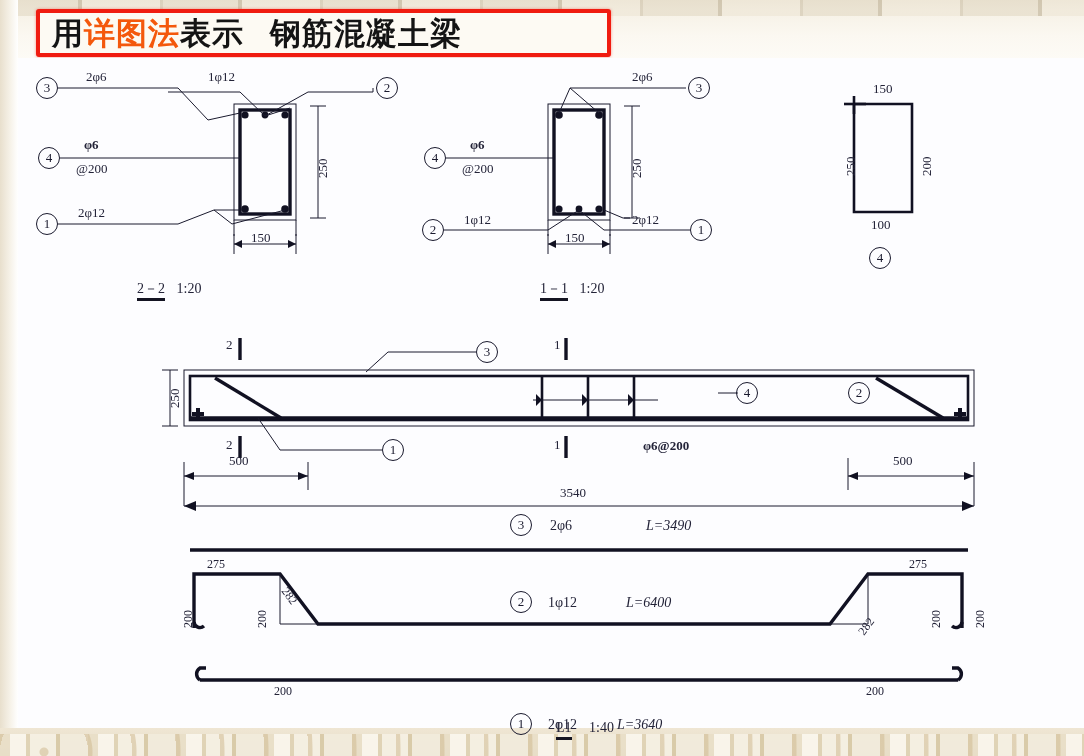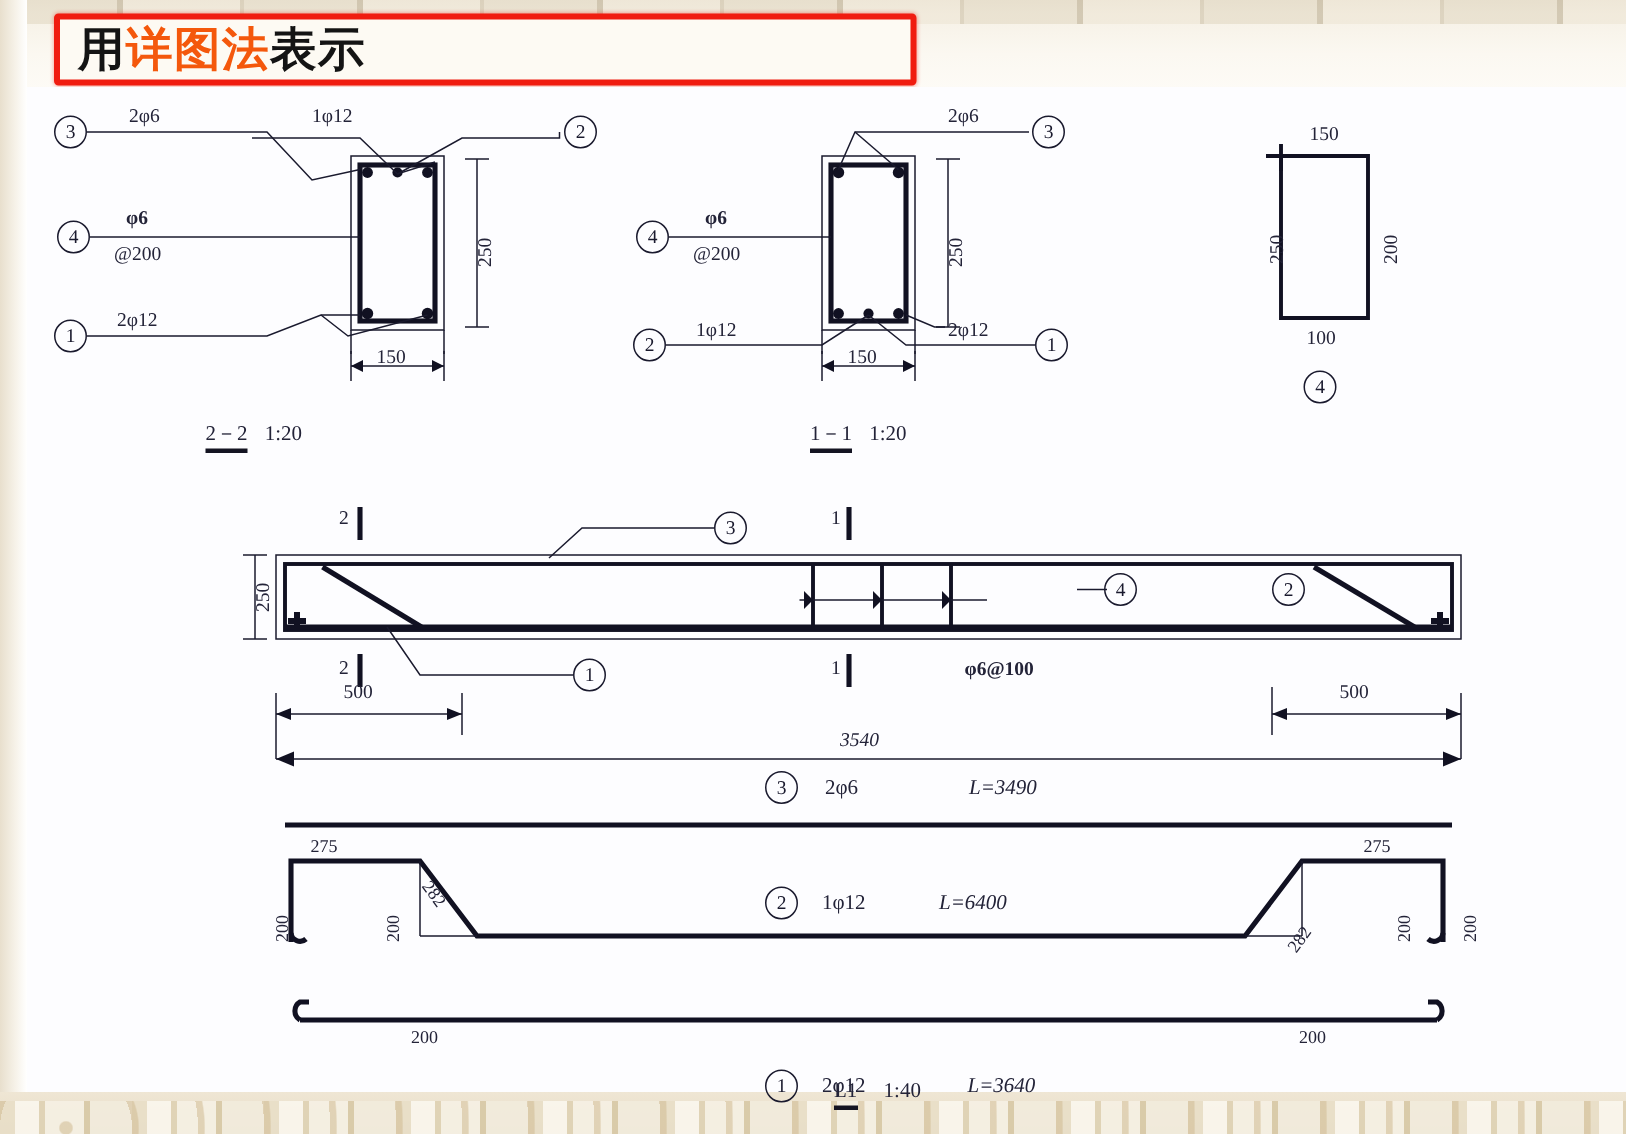--- a/index.html
+++ b/index.html
@@ -106,20 +106,21 @@
 <div id="bg-top-scallops"></div>
 <div id="bg-left-strip"></div>
 <div id="bg-bottom-band"></div>
 <div id="bg-bottom-pattern"></div>
 
 <div id="title-box">
   <span class="t-han t-dark">用</span>
   <span class="t-han t-accent">详图法</span>
   <span class="t-han t-dark">表示</span>
   <span id="title-gap"></span>
+  <span class="t-han t-dark">钢筋混凝土梁</span>
 </div>
 
 <div id="canvas">
 
   <svg style="left:0px; top:0px; width:400px; height:260px;">
 
     <rect class="s" x="216" y="46" width="62" height="116"></rect>
 
     <rect class="s3" x="222" y="52" width="50" height="104"></rect>
 
@@ -323,31 +324,31 @@
   <div class="txt" style="left:208px; top:380px;">2</div>
   <div class="txt" style="left:536px; top:280px;">1</div>
   <div class="txt" style="left:536px; top:380px;">1</div>
 
   <div class="bubble" style="left:458px; top:283px;">
     <span>3</span>
   </div>
   <div class="bubble" style="left:364px; top:381px;">
     <span>1</span>
   </div>
-  <div class="txt" style="left:625px; top:381px; font-weight:bold;">φ6@100</div>
+  <div class="txt" style="left:625px; top:381px; font-weight:bold;">φ6@200</div>
   <div class="bubble" style="left:718px; top:324px;">
     <span>4</span>
   </div>
   <div class="bubble" style="left:830px; top:324px;">
     <span>2</span>
   </div>
 
   <div class="txt" style="left:211px; top:396px;">500</div>
   <div class="txt" style="left:875px; top:396px;">500</div>
-  <div class="txt" style="left:542px; top:428px;font-style:italic;">3540</div>
+  <div class="txt" style="left:542px; top:428px;">3540</div>
 
   <svg style="left:0px; top:470px; width:1066px; height:28px;">
     <line class="s3" x1="172" y1="22" x2="950" y2="22"></line>
   </svg>
   <div class="bubble" style="left:492px; top:456px;">
     <span>3</span>
   </div>
   <div class="txt" style="left:532px; top:461px; font-size:14px;">2φ6</div>
   <div class="txt" style="left:628px; top:461px; font-style:italic; font-size:14px;">L=3490</div>
 
@@ -383,20 +384,20 @@
 
   <svg style="left:0px; top:600px; width:1066px; height:40px;">
     <line class="s3" x1="182" y1="22" x2="940" y2="22"></line>
     <path class="s3" d="M182,22 a7,7 0 0 1 0,-12 l6,0"></path>
     <path class="s3" d="M940,22 a7,7 0 0 0 0,-12 l-6,0"></path>
   </svg>
   <div class="bubble" style="left:492px; top:655px;">
     <span>1</span>
   </div>
   <div class="txt" style="left:530px; top:660px; font-size:14px;">2φ12</div>
-  <div class="txt" style="left:627px; top:660px; font-style:italic; font-size:14px;">L=3640</div>
+  <div class="txt" style="left:599px; top:660px; font-style:italic; font-size:14px;">L=3640</div>
 
   <div class="sectitle" style="left:538px; top:662px;">
     <u>L1</u>
     <span style="margin-left:14px;">1:40</span>
   </div>
 
 </div>
 
 </body></html>

